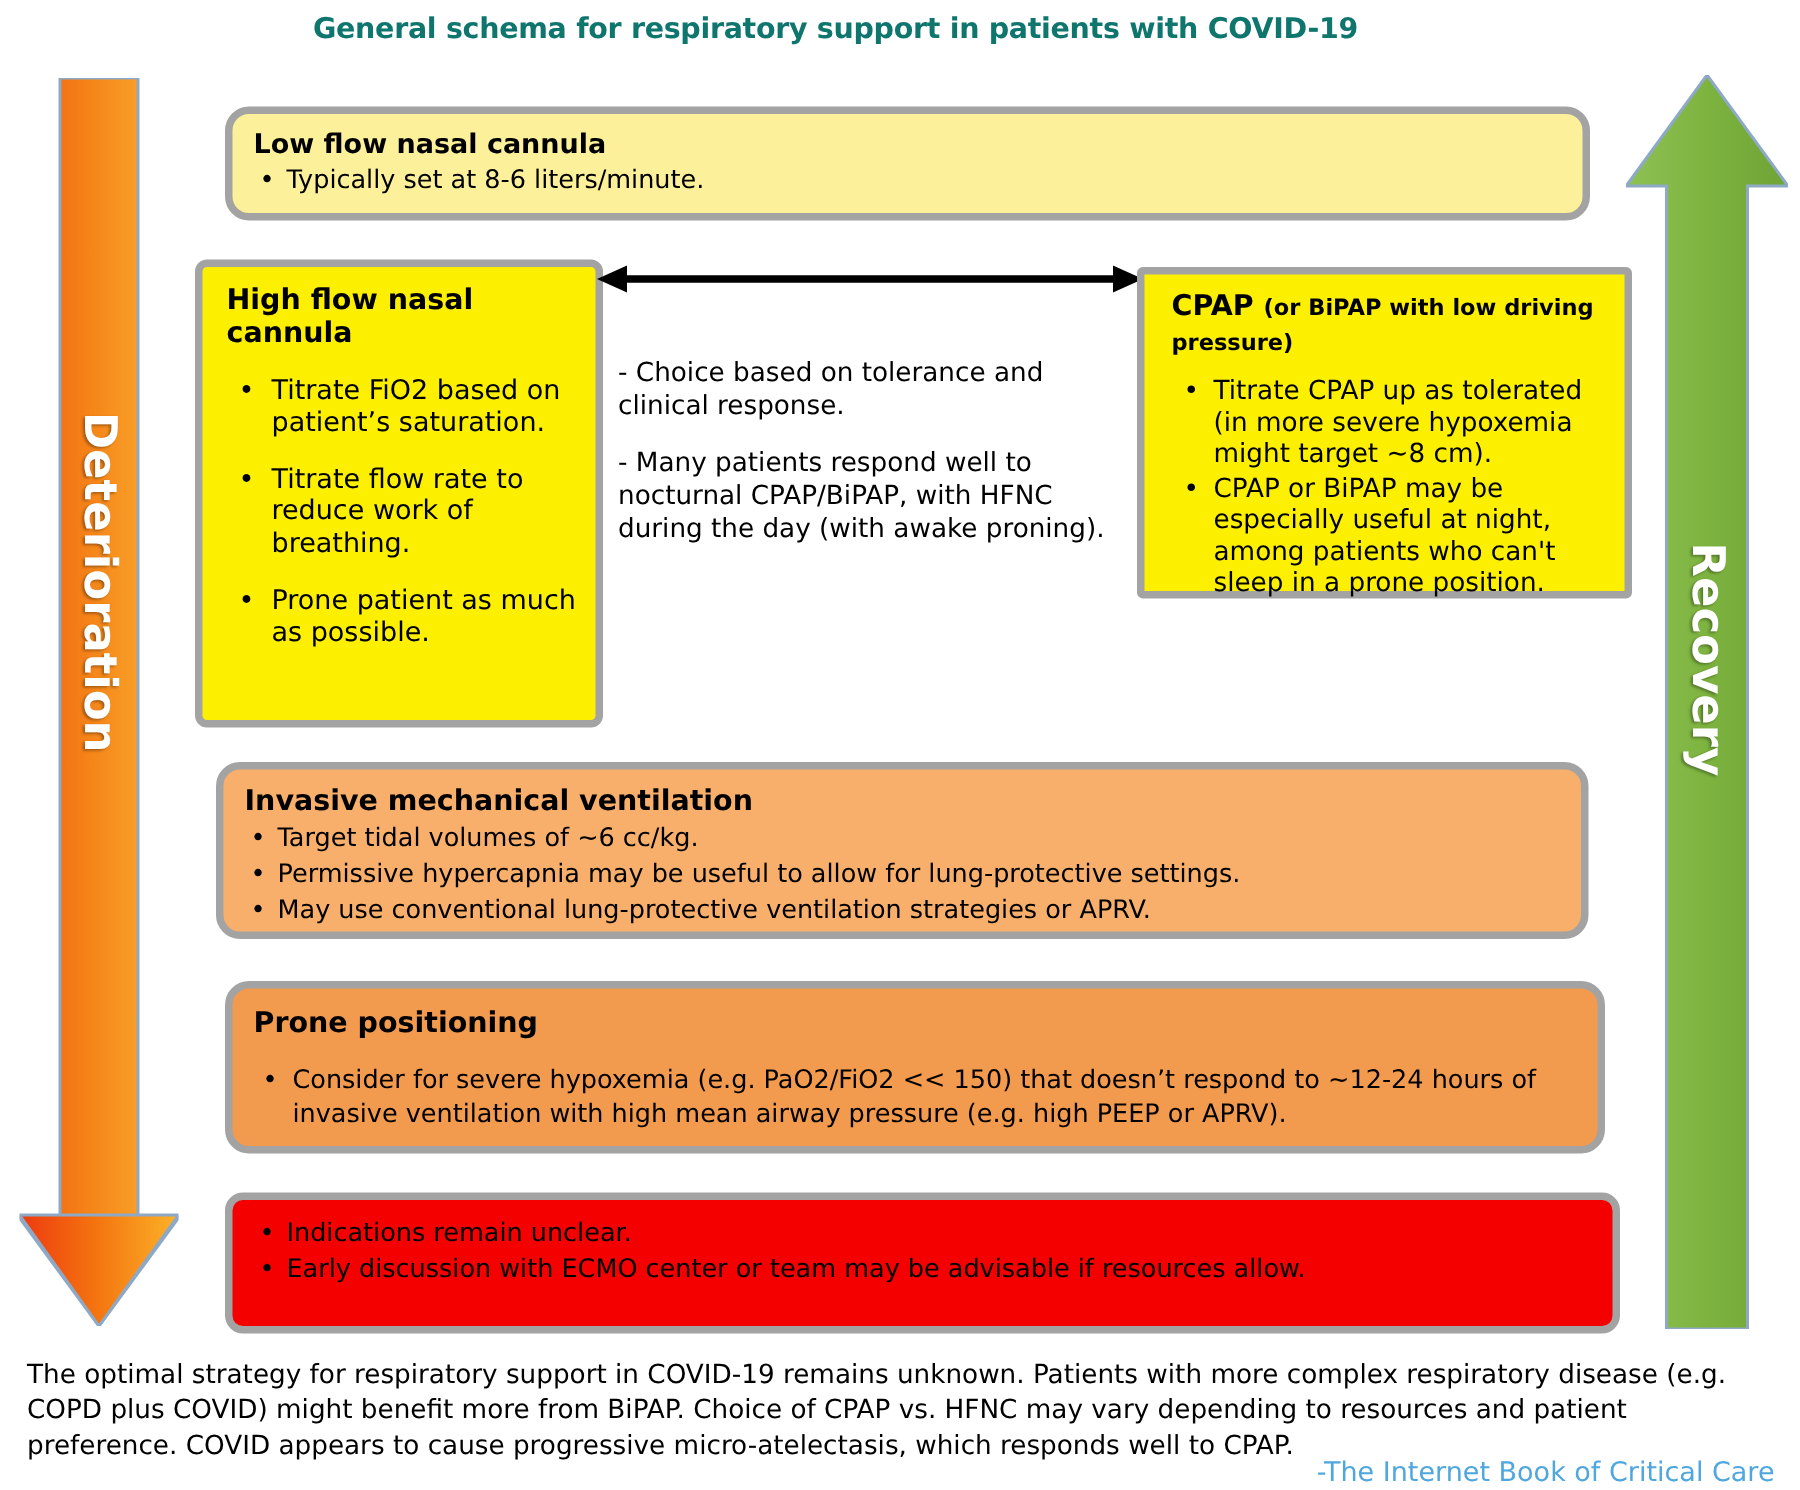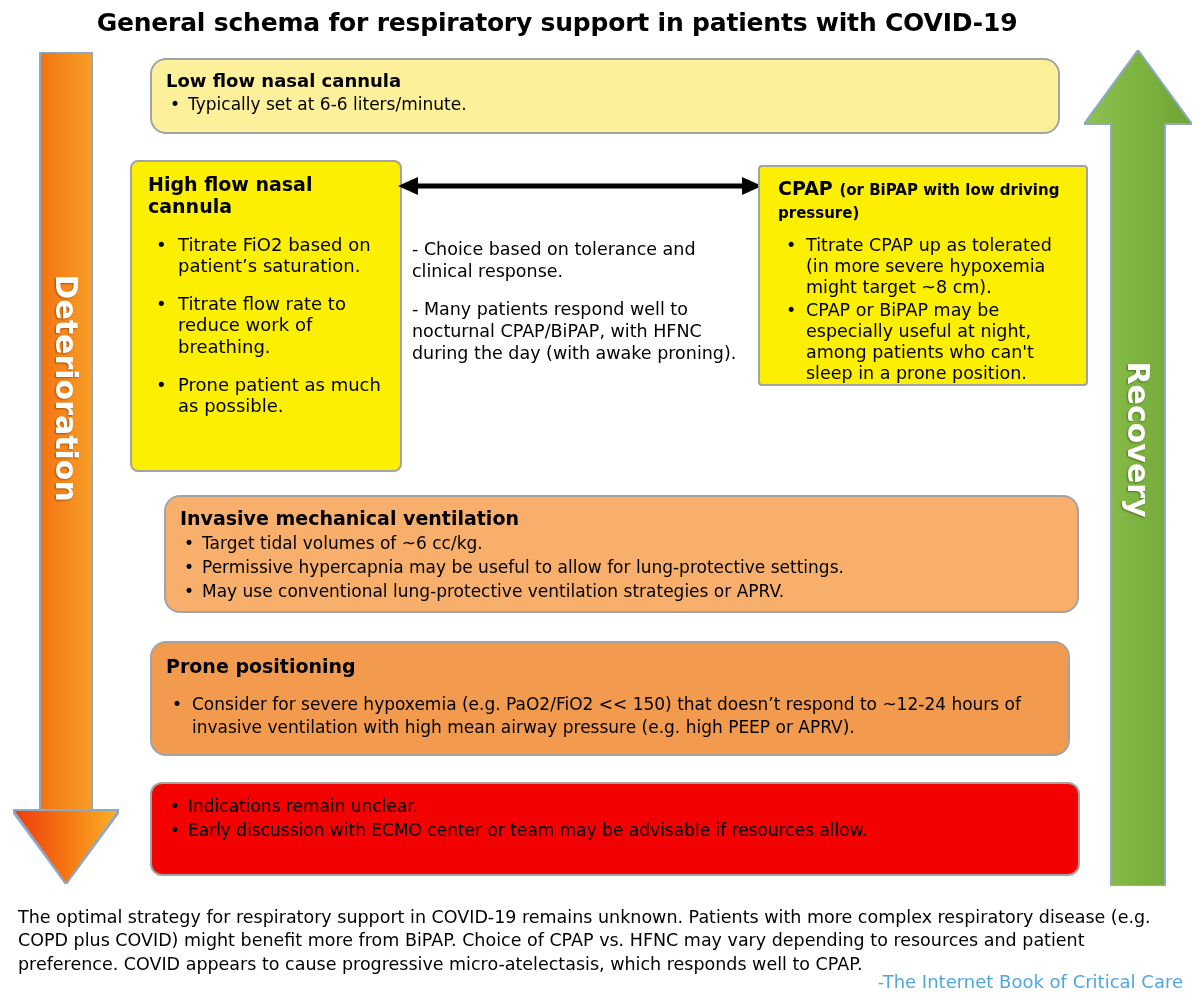--- a/index.html
+++ b/index.html
@@ -16,23 +16,23 @@
     color: #000000;
   }
 
   #page-title {
     position: absolute;
     left: 0; top: 8px;
     width: 1114px;
     text-align: center;
     font-family: "DejaVu Sans", sans-serif;
     font-weight: bold;
-    font-size: 25px;
+    font-size: 19px;
     letter-spacing: -0.2px;
-    color: #000000;
+    color: #0f766e;
   }
 
   
   .arrow-wrap { position: absolute; }
 
   #deterioration-arrow {
     left: 13px; top: 52px;
     width: 106px; height: 832px;
   }
   #recovery-arrow {
@@ -63,22 +63,23 @@
     top: 398px;
     width: 108px;
     text-align: center;
     transform-origin: center center;
     transform: rotate(90deg);
   }
 
   
   .box {
     position: absolute;
-    border: 2px solid #a3a3a3;
+    border: 5px solid #a3a3a3;
     box-sizing: border-box;
+    margin-top: 13px;
   }
   .box-title {
     font-weight: bold;
     font-family: "DejaVu Sans", sans-serif;
   }
   ul.bullets {
     margin: 0;
     padding: 0;
     list-style: none;
   }
@@ -145,21 +146,21 @@
   
   #exchange-arrow {
     position: absolute;
     left: 398px; top: 174px;
     width: 364px; height: 24px;
   }
   #exchange-arrow svg { display: block; }
 
   
   #box-imv {
-    left: 164px; top: 495px;
+    left: 144px; top: 495px;
     width: 915px; height: 118px;
     background: #F7AF6B;
     border-radius: 16px;
     padding: 10px 0 0 14px;
   }
   #box-imv .box-title { font-size: 19px; }
   #box-imv ul.bullets { font-size: 17px; line-height: 1.42; margin-top: 2px; }
 
   
   #box-prone {
@@ -237,21 +238,21 @@
       </linearGradient>
     </defs>
     <polygon points="54,0 108,74 81,74 81,836 27,836 27,74 0,74" fill="url(#gradRec)" stroke="#8EA9C6" stroke-width="2"></polygon>
   </svg>
 </div>
 <div class="arrow-label" id="recovery-label">Recovery</div>
 
 <div class="box" id="box-low-flow">
   <div class="box-title">Low flow nasal cannula</div>
   <ul class="bullets">
-    <li>Typically set at 6-6 liters/minute.</li>
+    <li>Typically set at 8-6 liters/minute.</li>
   </ul>
 </div>
 
 <div class="box" id="box-hfnc">
   <div class="box-title">High flow nasal cannula</div>
   <ul class="bullets">
     <li>Titrate FiO2 based on patient’s saturation.</li>
     <li>Titrate flow rate to reduce work of breathing.</li>
     <li>Prone patient as much as possible.</li>
   </ul>

